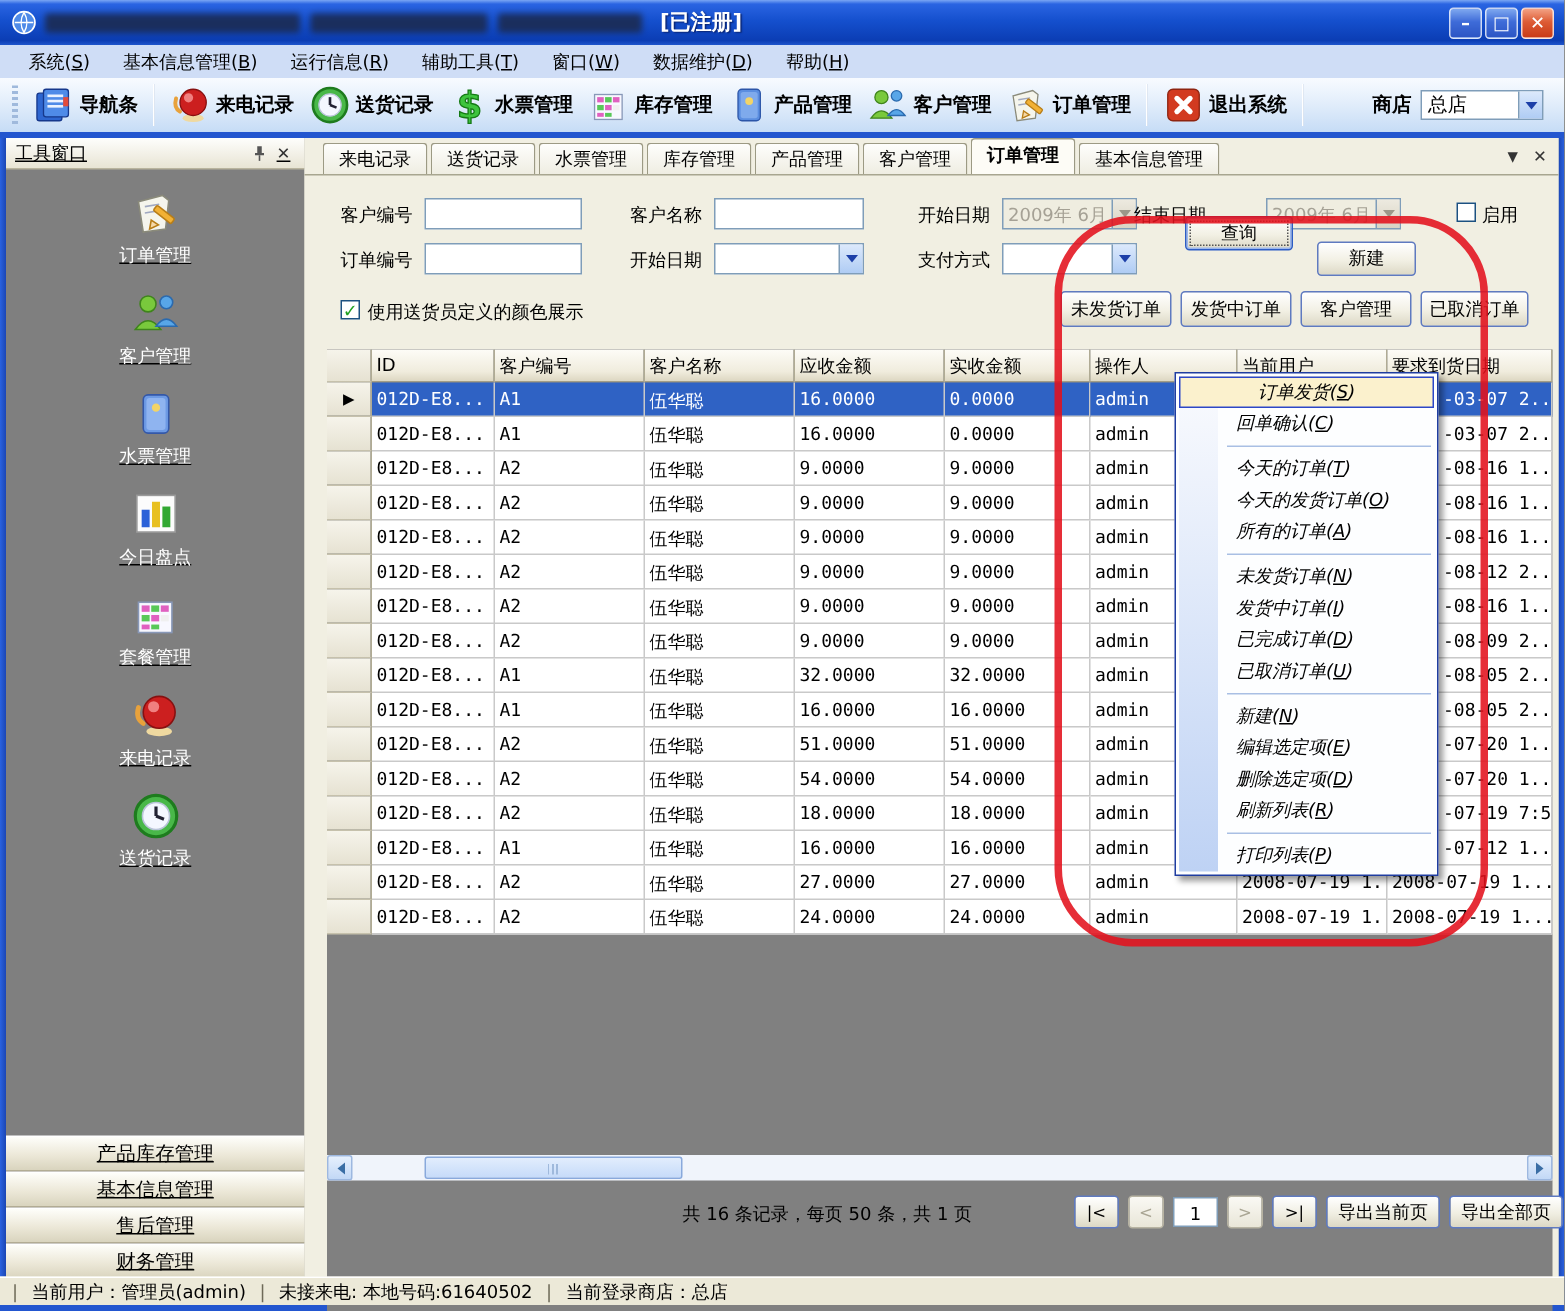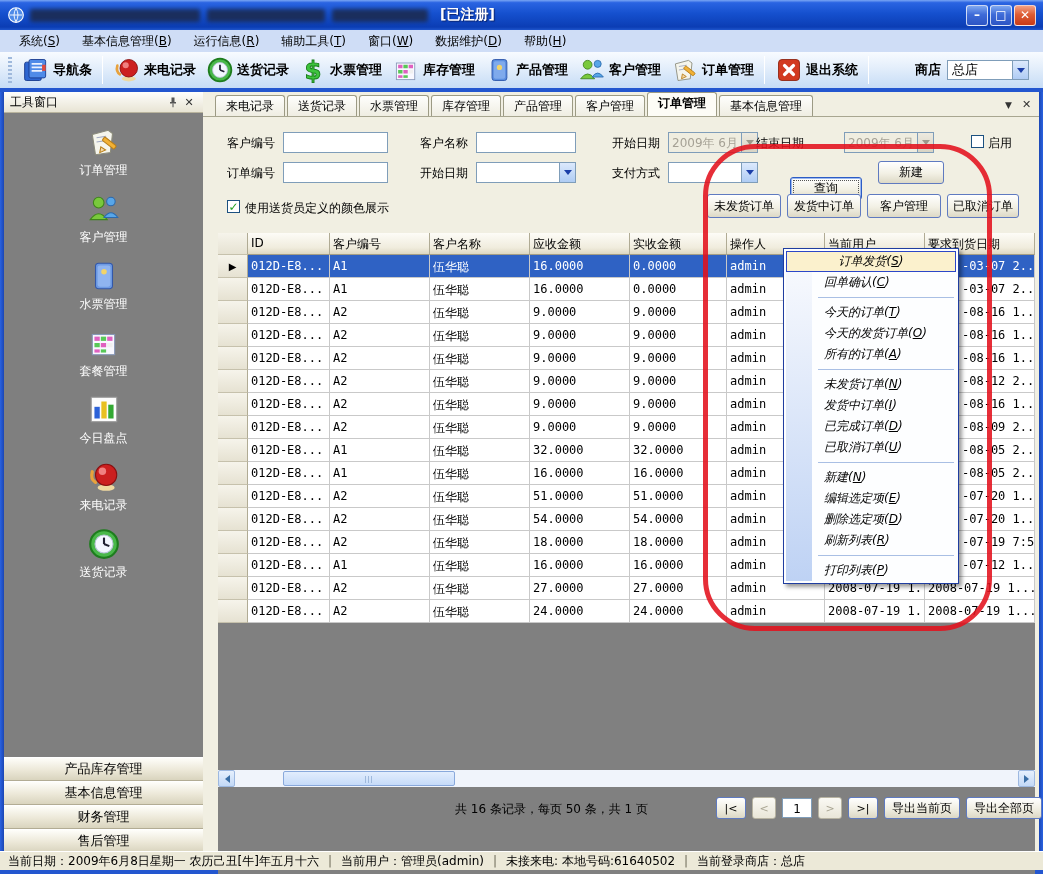--- a/index.html
+++ b/index.html
@@ -43,21 +43,21 @@
     border-left:1px solid #7F9DB9;display:flex;align-items:center;justify-content:center;}
   .combo-arrow b{width:0;height:0;border:4px solid transparent;border-top:5px solid #1C3FA8;margin-top:4px;}
   .toolbar-edge{position:absolute;left:0;top:88px;width:1043px;height:4px;background:#2356CF;}
 
   
   .border-left{position:absolute;left:0;top:92px;width:4px;height:778px;background:linear-gradient(90deg,#2A62E0,#1B46B4);}
   .border-right{position:absolute;right:0;top:92px;width:4px;height:778px;background:linear-gradient(90deg,#1B46B4,#2A62E0);}
   .border-bottom{position:absolute;left:0;top:870px;width:1043px;height:4px;background:#2356CF;}
 
   
-  .sidebar{position:absolute;left:4px;top:92px;width:199px;height:761px;background:#7F7F7F;display:flex;flex-direction:column;}
+  .sidebar{position:absolute;left:4px;top:92px;width:199px;height:761px;background:#7F7F7F;display:flex;flex-direction:column;text-decoration:underline;}
   .side-title{height:21px;background:linear-gradient(180deg,#FEFEFC,#E8E4D4);border-bottom:1px solid #B9B49E;
     display:flex;align-items:center;padding:0 6px;}
   .side-title .lbl{flex:1;}
   .side-title .hicon{width:16px;height:16px;display:flex;align-items:center;justify-content:center;color:#333;font-size:11px;}
   .side-group-title{height:21px;background:linear-gradient(180deg,#FBFAF5,#E6E2D2);border-bottom:1px solid #C4BFA9;
     display:flex;align-items:center;justify-content:center;}
   .side-body{flex:1;overflow:hidden;padding-top:12px;}
   .side-item{display:flex;flex-direction:column;align-items:center;gap:3px;margin-bottom:13px;cursor:default;}
   .side-item .label{color:#fff;font-size:12px;}
   .side-groups{margin-top:auto;}
@@ -344,43 +344,43 @@
               <rect x="8" y="4" width="16" height="24" rx="3" fill="#6D9AE4" stroke="#3458A8"></rect>
               <rect x="10" y="6" width="12" height="20" rx="2" fill="#8FB4F0"></rect>
               <circle cx="16" cy="12" r="2.6" fill="#F2D468"></circle>
             </svg>
           </span>
           <span class="label">水票管理</span>
         </div>
         <div class="side-item">
           <span class="icon">
             <svg width="34" height="34" viewBox="0 0 32 32">
+              <rect x="4" y="4" width="24" height="23" fill="#FCFCFC" stroke="#9A9A9A"></rect>
+              <rect x="7" y="13" width="5" height="11" fill="#2C62D8"></rect>
+              <rect x="13.5" y="8" width="5" height="16" fill="#E8C020"></rect>
+              <rect x="20" y="11" width="5" height="13" fill="#32A832"></rect>
+            </svg>
+          </span>
+          <span class="label">今日盘点</span>
+        </div>
+        <div class="side-item">
+          <span class="icon">
+            <svg width="34" height="34" viewBox="0 0 32 32">
               <rect x="5" y="8" width="21" height="19" fill="#F8F8FF" stroke="#8898B8"></rect>
               <rect x="7" y="10" width="5" height="4" fill="#E060C0"></rect>
               <rect x="13" y="10" width="5" height="4" fill="#58C858"></rect>
               <rect x="19" y="10" width="5" height="4" fill="#E060C0"></rect>
               <rect x="7" y="16" width="5" height="4" fill="#58C858"></rect>
               <rect x="13" y="16" width="5" height="4" fill="#E060C0"></rect>
               <rect x="19" y="16" width="5" height="4" fill="#F0F0F0"></rect>
               <rect x="7" y="22" width="5" height="3" fill="#E060C0"></rect>
               <rect x="13" y="22" width="5" height="3" fill="#58C858"></rect>
             </svg>
           </span>
           <span class="label">套餐管理</span>
-        </div>
-        <div class="side-item">
-          <span class="icon">
-            <svg width="34" height="34" viewBox="0 0 32 32">
-              <rect x="4" y="4" width="24" height="23" fill="#FCFCFC" stroke="#9A9A9A"></rect>
-              <rect x="7" y="13" width="5" height="11" fill="#2C62D8"></rect>
-              <rect x="13.5" y="8" width="5" height="16" fill="#E8C020"></rect>
-              <rect x="20" y="11" width="5" height="13" fill="#32A832"></rect>
-            </svg>
-          </span>
-          <span class="label">今日盘点</span>
         </div>
         <div class="side-item">
           <span class="icon">
             <svg width="34" height="34" viewBox="0 0 32 32">
               <path d="M8 21 Q3 18 5 11" stroke="#E8A23C" stroke-width="3" fill="none" stroke-linecap="round"></path>
               <ellipse cx="18" cy="26" rx="8" ry="3" fill="#EFD9A0"></ellipse>
               <circle cx="18" cy="14" r="10" fill="#CC1F1F" stroke="#871010"></circle>
               <circle cx="14.5" cy="10.5" r="3.5" fill="#F08080"></circle>
             </svg>
           </span>
@@ -394,22 +394,22 @@
               <line x1="16" y1="16" x2="16" y2="10" stroke="#223" stroke-width="2"></line>
               <line x1="16" y1="16" x2="21" y2="18" stroke="#223" stroke-width="2"></line>
             </svg>
           </span>
           <span class="label">送货记录</span>
         </div>
       </div>
     <div class="side-groups" id="side-groups">
         <div class="side-group">产品库存管理</div>
         <div class="side-group">基本信息管理</div>
+        <div class="side-group">售后管理</div>
         <div class="side-group">财务管理</div>
-        <div class="side-group">售后管理</div>
       </div>
   </div>
 
   <div class="content"></div>
 
   <div class="tabstrip" id="tabstrip">
       <div class="tab">来电记录</div>
       <div class="tab">送货记录</div>
       <div class="tab">水票管理</div>
       <div class="tab">库存管理</div>
@@ -453,21 +453,21 @@
         <b></b>
       </span>
   </div>
   <span class="f-label" style="left:612px;top:163px;">支付方式</span>
   <div class="f-combo" style="left:668px;top:162px;width:90px;">
     <span class="val"></span>
     <span class="combo-arrow">
         <b></b>
       </span>
   </div>
-  <div class="xp-btn focused" style="left:790px;top:177px;width:72px;">查询</div>
+  <div class="xp-btn focused" style="left:790px;top:144px;width:72px;">查询</div>
   <div class="xp-btn" style="left:878px;top:161px;width:66px;">新建</div>
 
   <span class="checkbox" style="left:227px;top:200px;">✓</span>
   <span class="f-label" style="left:245px;top:198px;">使用送货员定义的颜色展示</span>
   <div id="status-buttons"></div>
 
   <div class="grid" id="grid">
       <div class="g-row">
         <div class="g-rowhdr" style="height:22px"></div>
         <div class="g-hcell" style="width:82px">ID</div>
@@ -670,21 +670,20 @@
   <span class="pg-text">共 16 条记录，每页 50 条，共 1 页</span>
   <div class="pg-btn" style="left:716px;width:30px;">|&lt;</div>
   <div class="pg-btn dis" style="left:752px;width:24px;">&lt;</div>
   <div class="pg-page">1</div>
   <div class="pg-btn dis" style="left:818px;width:24px;">&gt;</div>
   <div class="pg-btn" style="left:848px;width:30px;">&gt;|</div>
   <div class="pg-btn" style="left:884px;width:76px;font-size:12px;">导出当前页</div>
   <div class="pg-btn" style="left:966px;width:76px;font-size:12px;">导出全部页</div>
 
   <div class="statusbar" id="statusbar">
-      <span>当前日期：2009年6月8日星期一  农历己丑[牛]年五月十六</span>
       <span class="sep">|</span>
       <span>当前用户：管理员(admin)</span>
       <span class="sep">|</span>
       <span>未接来电: 本地号码:61640502</span>
       <span class="sep">|</span>
       <span>当前登录商店：总店</span>
     </div>
 
   <div class="ctxmenu" id="ctxmenu">
       <div class="strip"></div>

